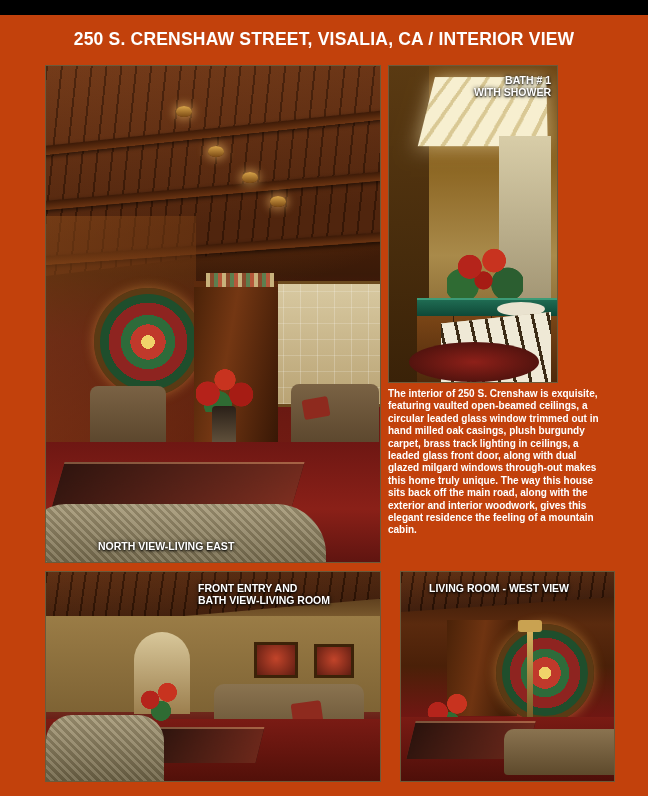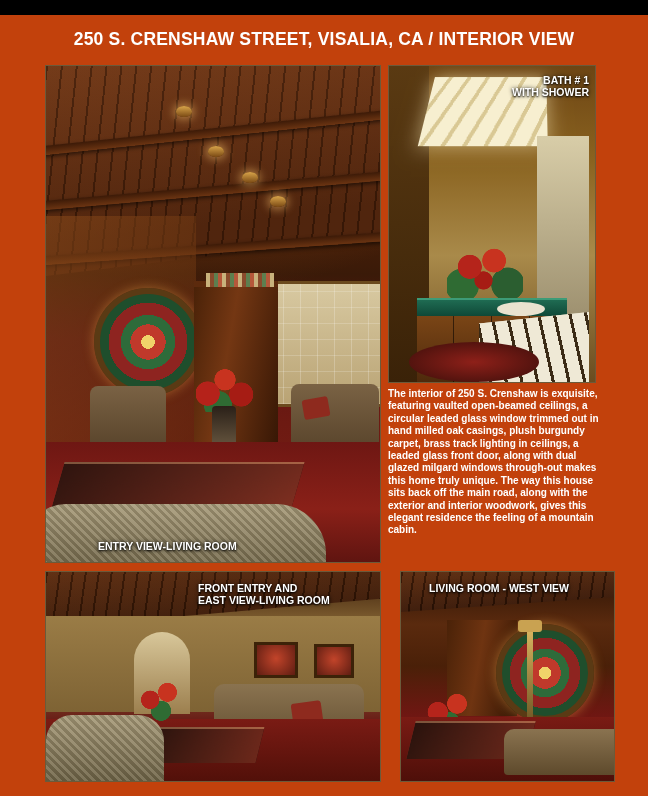--- a/index.html
+++ b/index.html
@@ -185,21 +185,21 @@
     border-radius: 40px 50px 0 0;
     background:
       repeating-linear-gradient(45deg, rgba(0,0,0,0.12) 0 3px, rgba(255,255,255,0.10) 3px 6px),
       linear-gradient(#a79a78, #6f6447);
   }
 
   
   #photo-bath {
     left: 388px;
     top: 50px;
-    width: 208px;
+    width: 170px;
     height: 318px;
   }
   .p2-bg {
     position: absolute; inset: 0;
     background: linear-gradient(#6d4514, #8a6320 30%, #a98a4a 60%, #6a4c20 100%);
   }
   .p2-skylight {
     position: absolute;
     left: 38px; top: 6px; width: 120px; height: 74px;
     background: repeating-linear-gradient(115deg, #f7efd0 0 14px, #d9c894 14px 18px);
@@ -431,21 +431,21 @@
       <div class="p1-cabinet"></div>
       <div class="p1-books"></div>
       <div class="p1-sofa-right"></div>
       <div class="p1-chair-left"></div>
       <div class="p1-flowers"></div>
       <div class="p1-vase"></div>
       <div class="p1-floor"></div>
       <div class="p1-table"></div>
       <div class="p1-couch-front"></div>
     </div>
-    <div class="caption cap-north">ENTRY VIEW-LIVING ROOM</div>
+    <div class="caption cap-north">NORTH VIEW-LIVING EAST</div>
   </div>
 
   <div class="photo" id="photo-bath">
     <div class="p2-bg">
       <div class="p2-wallL"></div>
       <div class="p2-skylight"></div>
       <div class="p2-door"></div>
       <div class="p2-plant"></div>
       <div class="p2-counter"></div>
       <div class="p2-sink"></div>
@@ -470,21 +470,21 @@
       <div class="p3-arch"></div>
       <div class="p3-pic" style="left:208px; top:70px; width:38px; height:30px;"></div>
       <div class="p3-pic" style="left:268px; top:72px; width:34px; height:28px;"></div>
       <div class="p3-sofa"></div>
       <div class="p3-floor"></div>
       <div class="p3-table"></div>
       <div class="p3-flowers"></div>
       <div class="p3-ottoman"></div>
     </div>
     <div class="caption cap-entry">FRONT ENTRY AND
-EAST VIEW-LIVING ROOM</div>
+BATH VIEW-LIVING ROOM</div>
   </div>
 
   <div class="photo" id="photo-west">
     <div class="p4-bg">
       <div class="p4-ceiling"></div>
       <div class="p4-cabinet"></div>
       <div class="p4-rose"></div>
       <div class="p4-lamp"></div>
       <div class="p4-flowers"></div>
       <div class="p4-floor"></div>

